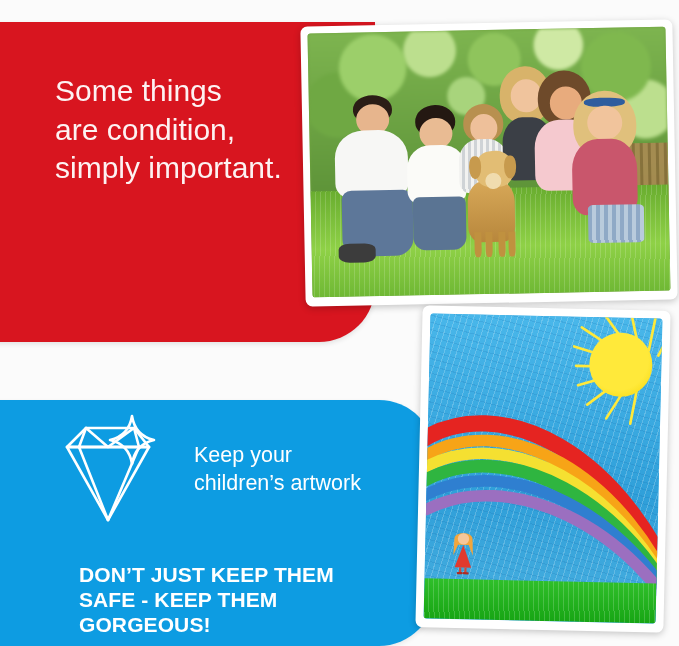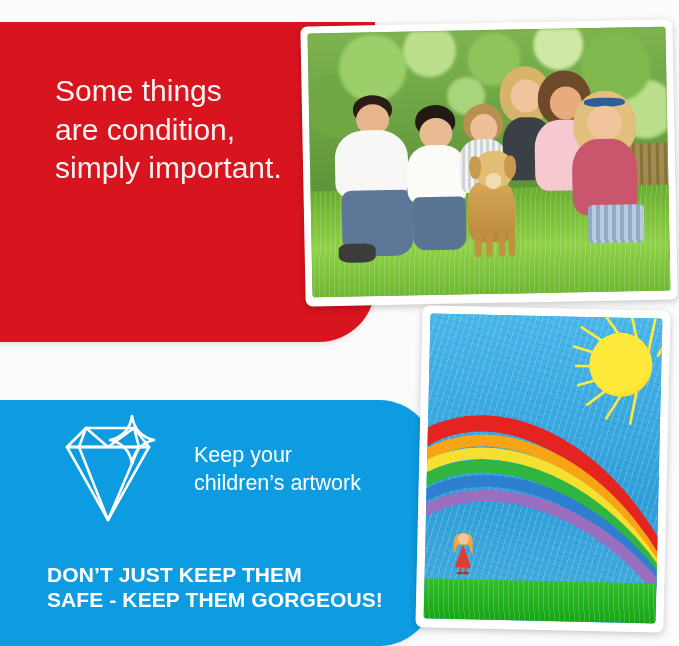--- a/index.html
+++ b/index.html
@@ -109,21 +109,21 @@
     left: 87px;
     top: 163px;
     width: 360px;
     color: #ffffff;
     font-size: 21px;
     line-height: 1.18;
     font-weight: bold;
     letter-spacing: 0.1px;
     text-transform: uppercase;
   }
-  .blue-bold .ln { display: block; }
+  .blue-bold .ln { display: block; margin-left: 32px; }
 
   
   .photo-family {
     position: absolute;
     left: 303px;
     top: 23px;
     width: 372px;
     height: 280px;
     background: #ffffff;
     border-radius: 7px;

